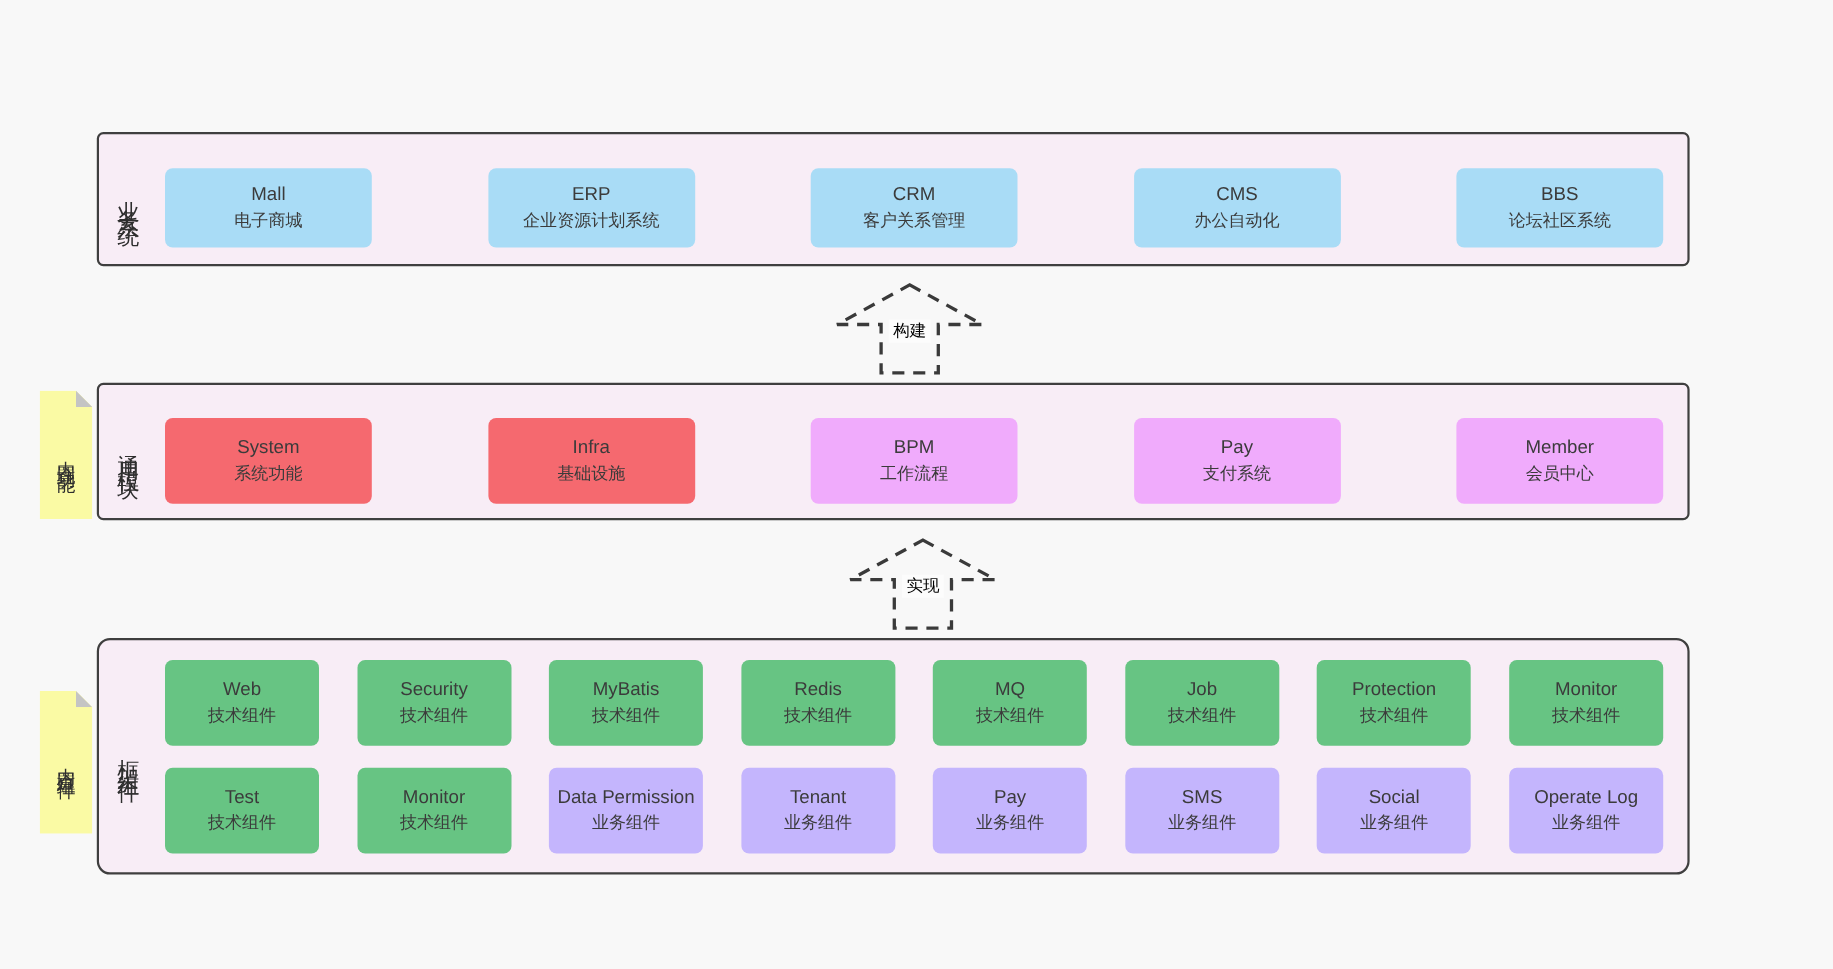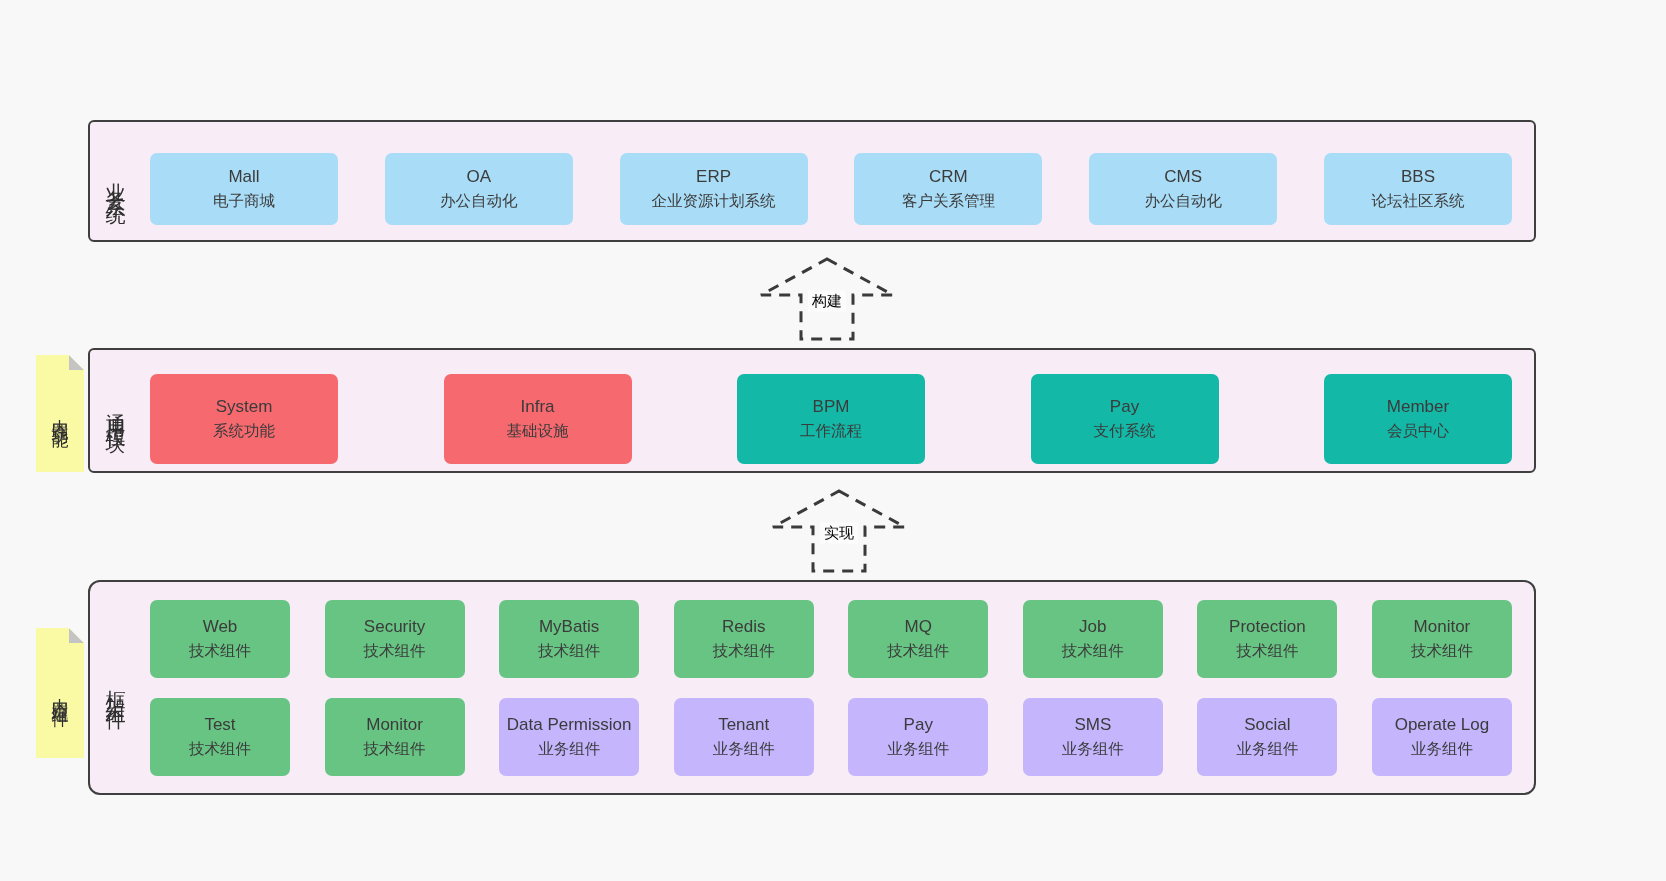--- a/index.html
+++ b/index.html
@@ -27,27 +27,27 @@
     margin:0 22px 0 20px;
   }
   .rows{flex:1;display:flex;flex-direction:column;gap:20px;margin:0 22px 0 20px;}
   .row{display:flex;justify-content:space-between;}
   .box{
     border-radius:7px;display:flex;flex-direction:column;
     justify-content:center;align-items:center;text-align:center;
     line-height:1.45;box-sizing:border-box;padding:2px 4px;
   }
   .box-lg{width:188px;height:72px;margin-top:16px;}
-  #band-modules .box-lg{height:90px;}
+  #band-modules .box-lg{height:78px;}
   .box-sm{width:140px;height:78px;}
   .box .title{font-size:17px;}
   .box .sub{font-size:15.5px;}
   .blue{background:#a9dcf6;}
   .red{background:#f5696f;}
-  .pink{background:#14b8a6;}
+  .pink{background:#f0abfc;}
   .green{background:#67c483;}
   .green-light{background:#c4b5fd;}
   .note{
     position:absolute;left:36px;width:48px;background:#fafaa4;
     display:flex;align-items:center;justify-content:center;
     clip-path:polygon(0 0,calc(100% - 15px) 0,100% 15px,100% 100%,0 100%);
   }
   #note-modules{top:355px;height:117px;}
   #note-framework{top:628px;height:130px;}
   .note-fold{
@@ -74,24 +74,20 @@
 <div>
 
   <section class="band" id="band-business">
     <div class="band-label">业务系统</div>
     <div class="band-boxes">
       <div class="box box-lg blue">
         <div class="title">Mall</div>
         <div class="sub">电子商城</div>
       </div>
       <div class="box box-lg blue">
-        <div class="title">OA</div>
-        <div class="sub">办公自动化</div>
-      </div>
-      <div class="box box-lg blue">
         <div class="title">ERP</div>
         <div class="sub">企业资源计划系统</div>
       </div>
       <div class="box box-lg blue">
         <div class="title">CRM</div>
         <div class="sub">客户关系管理</div>
       </div>
       <div class="box box-lg blue">
         <div class="title">CMS</div>
         <div class="sub">办公自动化</div>

